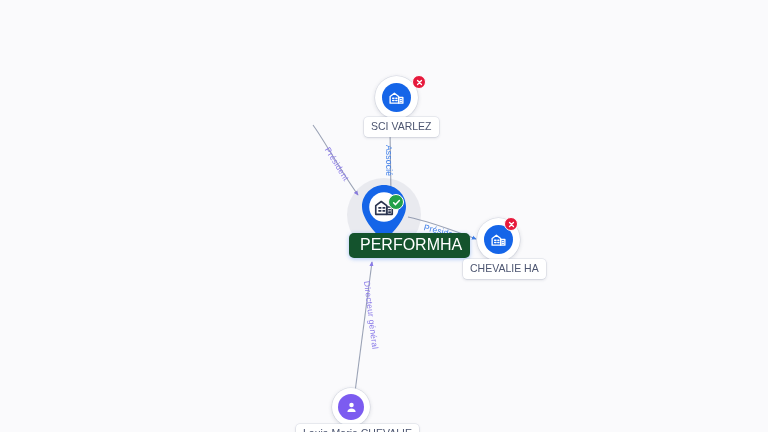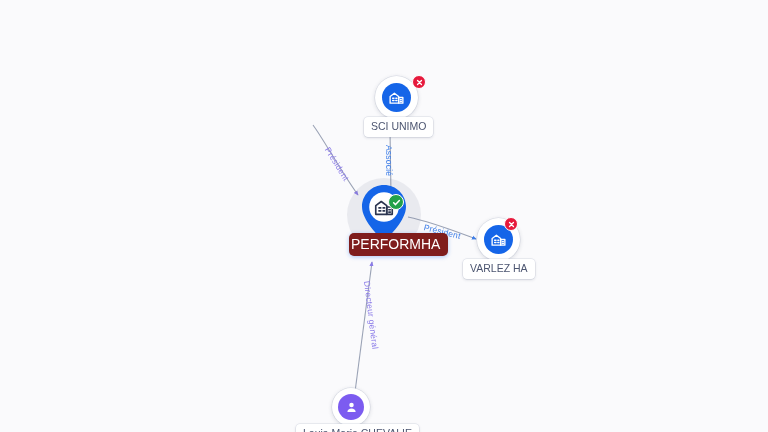--- a/index.html
+++ b/index.html
@@ -114,24 +114,24 @@
     background: #ffffff;
     color: #4c5570;
     font-size: 10.5px;
     line-height: 1;
     padding: 4px 7px 5px 7px;
     border-radius: 4px;
     box-shadow: 0 1px 3px rgba(40,50,80,.16), 0 0 0 0.5px rgba(180,188,208,.4);
     white-space: nowrap;
   }
   .node-label.primary {
-    background: #7f1d1d;
+    background: #14532d;
     color: #ffffff;
-    font-size: 14px;
-    padding: 4px 8px 5px 2px;
+    font-size: 16px;
+    padding: 4px 8px 5px 11px;
     border-radius: 5px;
     box-shadow: 0 1px 4px rgba(21,101,232,.35);
   }
 </style>
 </head>
 <body>
 
 <div id="graph-canvas">
 
   <svg id="edges-layer" viewBox="0 0 768 432" xmlns="http://www.w3.org/2000/svg">
@@ -178,21 +178,21 @@
           <path d="M15 20V12h6v8z"></path>
           <path d="M6.5 13h2M6.5 16.3h2M11 13h1.6M11 16.3h1.6M17.3 15h1.6M17.3 17.6h1.6"></path>
         </svg>
       </div>
     </div>
     <div class="badge close" style="right:25px; top:-1px; width:14px; height:14px; font-size:9px; line-height:1;">
       <svg width="7" height="7" viewBox="0 0 10 10" stroke="#ffffff" stroke-width="1.9" stroke-linecap="round">
         <path d="M2.2 2.2 L7.8 7.8 M7.8 2.2 L2.2 7.8"></path>
       </svg>
     </div>
-    <div class="node-label" style="left:-1px; top:41px;">SCI UNIMO</div>
+    <div class="node-label" style="left:-1px; top:41px;">SCI VARLEZ</div>
   </div>
 
   <div class="node" style="left:345px; top:183px; width:100px; height:72px;">
     <div class="pin-halo" style="left:39px; top:32px;"></div>
     <div class="pin-wrap" style="left:13px; top:0px;">
       <svg width="52" height="60" viewBox="0 0 52 60">
         <path d="M26 2C13.8 2 4 11.7 4 23.8c0 13.4 16.8 29.7 20.2 32.9a2.6 2.6 0 0 0 3.6 0C31.2 53.5 48 37.2 48 23.8 48 11.7 38.2 2 26 2z" fill="#1565e8"></path>
         <circle cx="26" cy="24" r="14.8" fill="#ffffff"></circle>
       </svg>
       <div style="position:absolute; left:26px; top:24px; margin-left:-11px; margin-top:-11px;">
@@ -219,21 +219,21 @@
           <path d="M15 20V12h6v8z"></path>
           <path d="M6.5 13h2M6.5 16.3h2M11 13h1.6M11 16.3h1.6M17.3 15h1.6M17.3 17.6h1.6"></path>
         </svg>
       </div>
     </div>
     <div class="badge close" style="left:41px; top:-1px; width:14px; height:14px;">
       <svg width="7" height="7" viewBox="0 0 10 10" stroke="#ffffff" stroke-width="1.9" stroke-linecap="round">
         <path d="M2.2 2.2 L7.8 7.8 M7.8 2.2 L2.2 7.8"></path>
       </svg>
     </div>
-    <div class="node-label" style="left:0px; top:41px;">VARLEZ HA</div>
+    <div class="node-label" style="left:0px; top:41px;">CHEVALIE HA</div>
   </div>
 
   <div class="node" style="left:296px; top:388px; width:116px; height:44px;">
     <div class="node-disc" style="left:36px; top:0px; width:38px; height:38px;">
       <div class="medallion person" style="width:26px; height:26px;">
         <svg width="15" height="15" viewBox="0 0 24 24" fill="#ffffff">
           <circle cx="12" cy="8" r="3.6"></circle>
           <path d="M5.4 19.2c0-3.7 3-5.6 6.6-5.6s6.6 1.9 6.6 5.6z"></path>
         </svg>
       </div>

